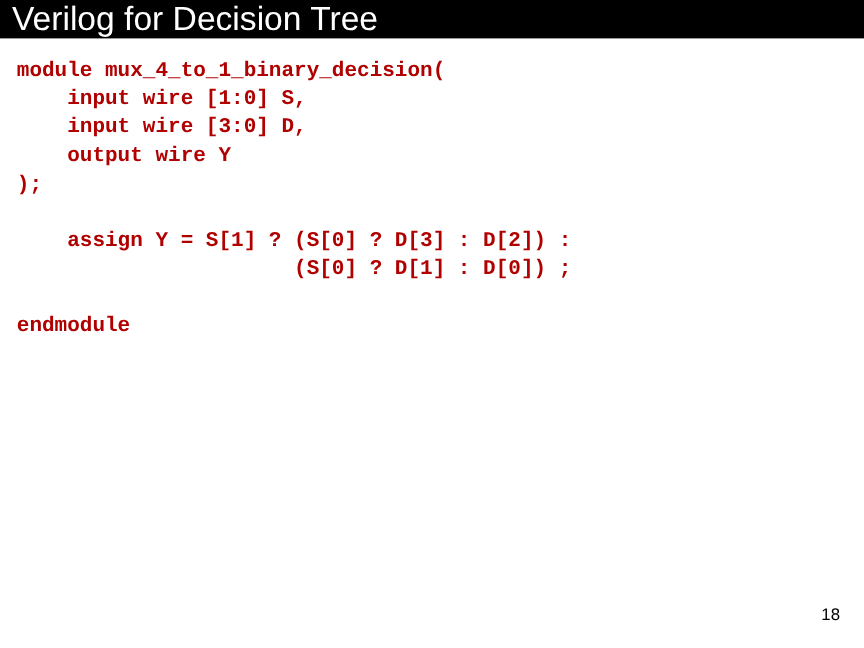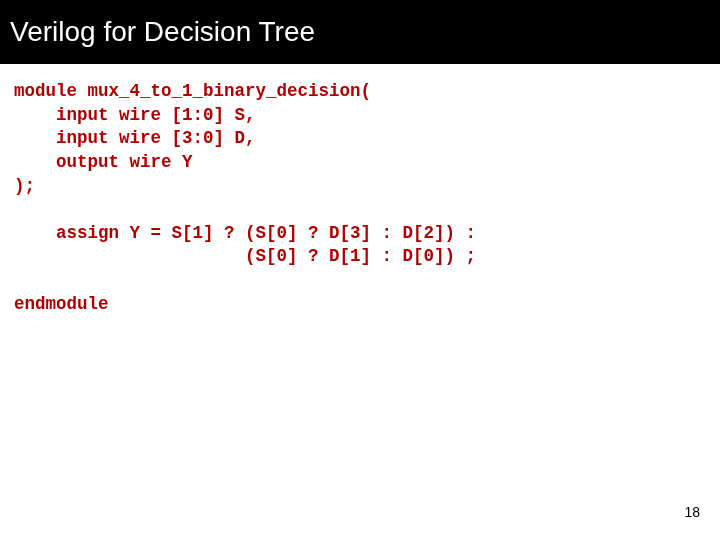--- a/index.html
+++ b/index.html
@@ -5,21 +5,21 @@
   * { box-sizing: border-box; margin: 0; padding: 0; }
   html, body { width: 720px; height: 540px; overflow: hidden; }
   body {
     background: #ffffff;
     font-family: Arial, Helvetica, sans-serif;
     position: relative;
   }
   .title-bar {
     background: #000000;
     color: #ffffff;
-    height: 64px;
+    height: 32px;
     display: flex;
     align-items: center;
     padding-left: 10px;
     font-size: 28px;
     font-weight: 400;
   }
   .code-block {
     padding: 16px 14px 0 14px;
     font-family: "Courier New", Courier, monospace;
     font-weight: bold;

